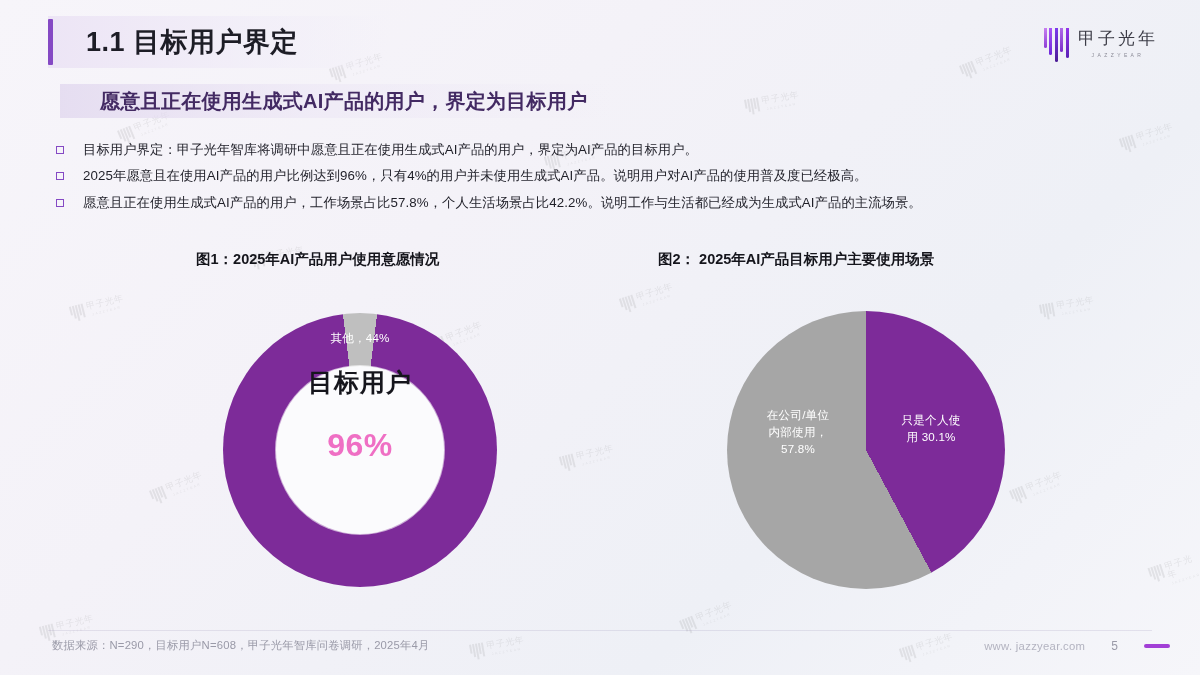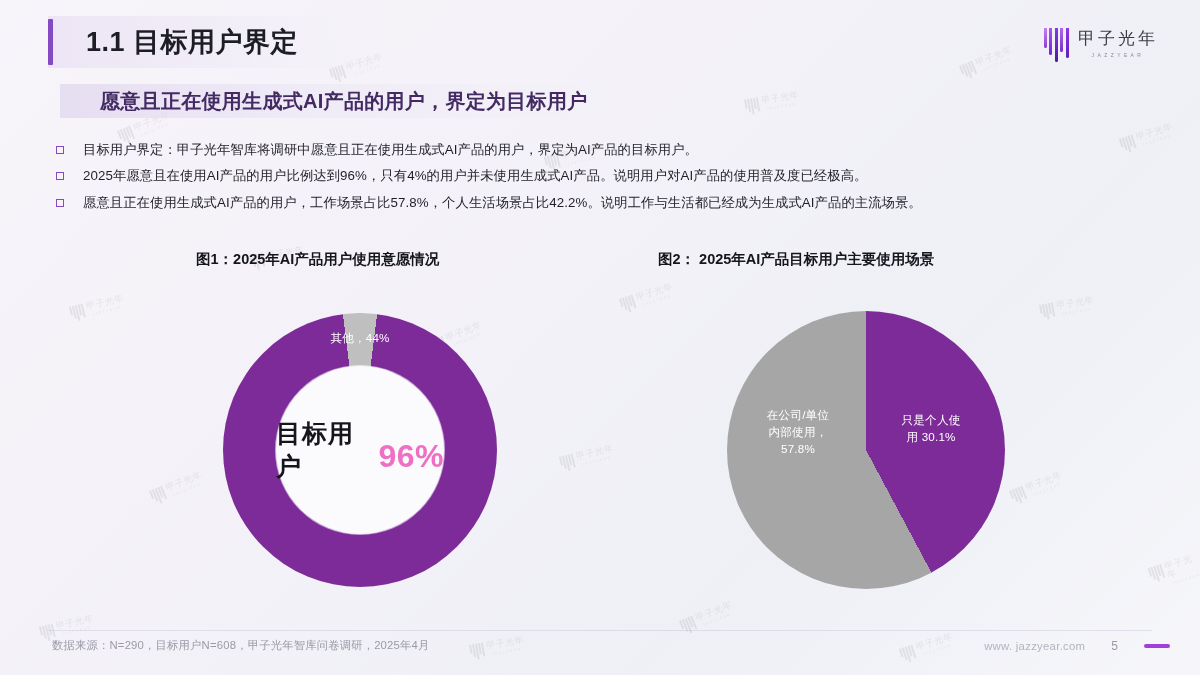--- a/index.html
+++ b/index.html
@@ -102,22 +102,23 @@
   #pie-area   { left: 718px; top: 302px; width: 296px; height: 296px; }
 
   .donut {
     position: absolute; left: 50%; top: 50%; transform: translate(-50%,-50%);
     width: 274px; height: 274px; border-radius: 50%;
   }
   .donut-hole {
     position: absolute; left: 50%; top: 50%; transform: translate(-50%,-50%);
     width: 168px; height: 168px; border-radius: 50%;
     background: #fbfbfd;
-    display: flex; flex-direction: row; align-items: center; justify-content: flex-start;
+    display: flex; flex-direction: column; align-items: center; justify-content: flex-start;
     box-shadow: 0 0 0 1px rgba(255,255,255,.6);
+    gap: 16px;
   }
   .donut-center-label { font-size: 25px; font-weight: bold; color: #15151c; letter-spacing: 1px; }
   .donut-center-value { font-size: 32px; font-weight: bold; color: #ef6fc4; margin-top: 12px; letter-spacing: .5px; }
 
   .seg-label {
     position: absolute; color: #ffffff; font-size: 11.6px; text-align: center;
     line-height: 1.45; white-space: pre-line; z-index: 6; letter-spacing: .2px;
   }
   #donut-label-other { left: 50%; top: 30px; transform: translateX(-50%); width: 120px; }
   #donut-label-target { left: 50%; bottom: 16px; transform: translateX(-50%); width: 110px; }

